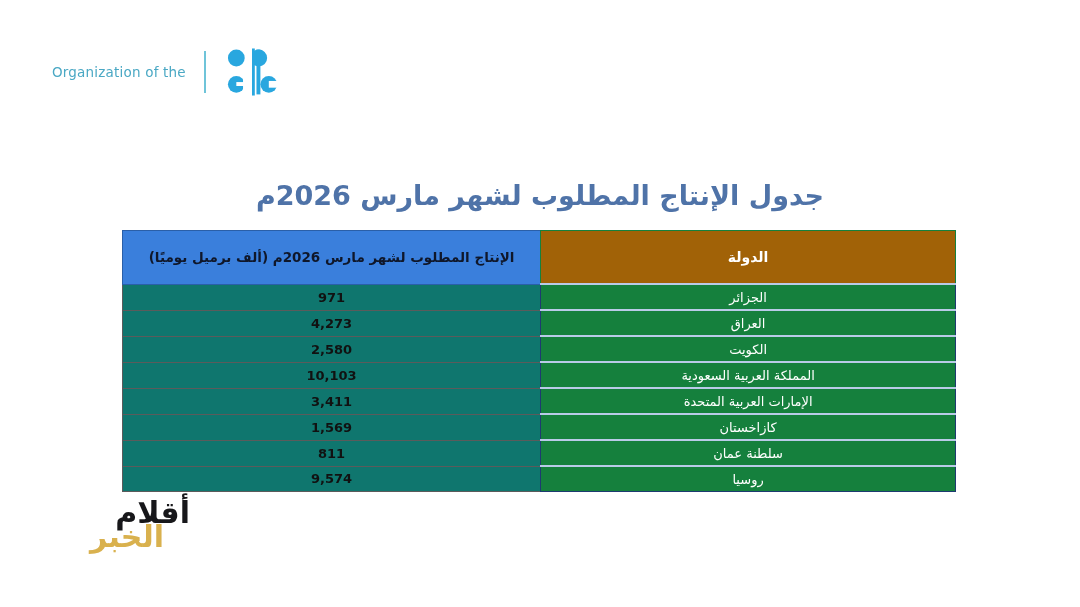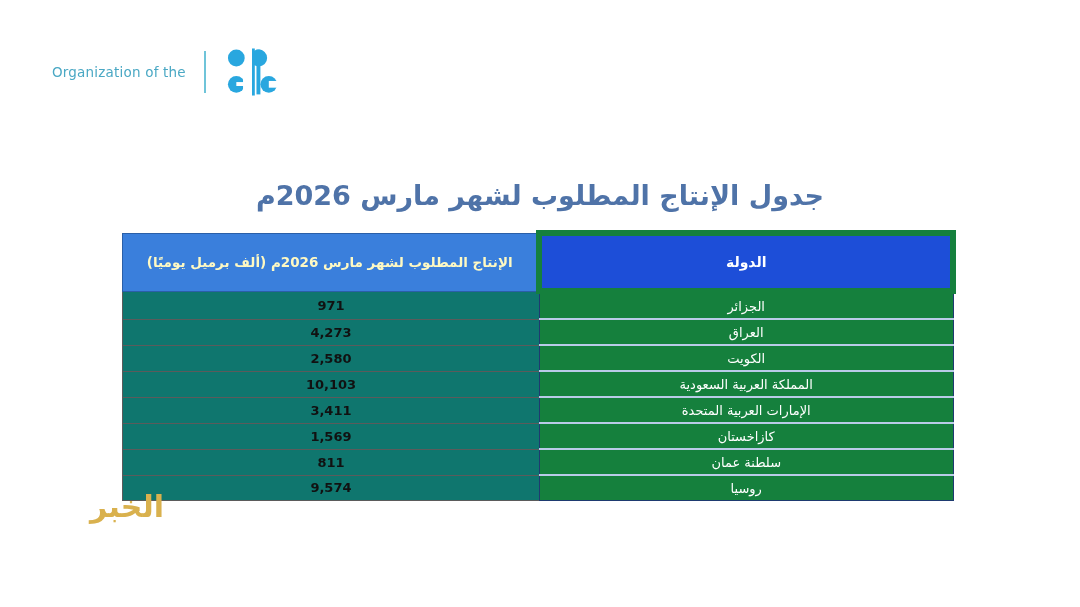--- a/index.html
+++ b/index.html
@@ -81,33 +81,33 @@
   table.prod-table {
     width: 100%;
     border-collapse: collapse;
     table-layout: fixed;
   }
   table.prod-table col.col-country { width: 49.8%; }
   table.prod-table col.col-value   { width: 50.2%; }
 
   
   th.th-country {
-    background: #1d4ed8;
+    background: #a16207;
     color: #ffffff;
     font-size: 14px;
     font-weight: bold;
     height: 52px;
     text-align: center;
     vertical-align: middle;
-    border: 6px solid #15803d;
+    border: 1px solid #15803d;
     padding: 0 8px;
   }
   th.th-value {
     background: #3a7fdc;
-    color: #fef9c3;
+    color: #0f172a;
     font-size: 13.5px;
     font-weight: bold;
     height: 52px;
     text-align: center;
     vertical-align: middle;
     border: 1px solid #2a5fa8;
     padding: 0 10px;
   }
 
   
@@ -245,14 +245,15 @@
         </tr>
         <tr class="data-row">
           <td class="td-country">روسيا</td>
           <td class="td-value">9,574</td>
         </tr>
       </tbody>
   </table>
 </div>
 
 <div class="watermark">
+  <span class="wm-top">أقلام</span>
   <span class="wm-bottom">الخبر</span>
 </div>
 
 </body></html>

